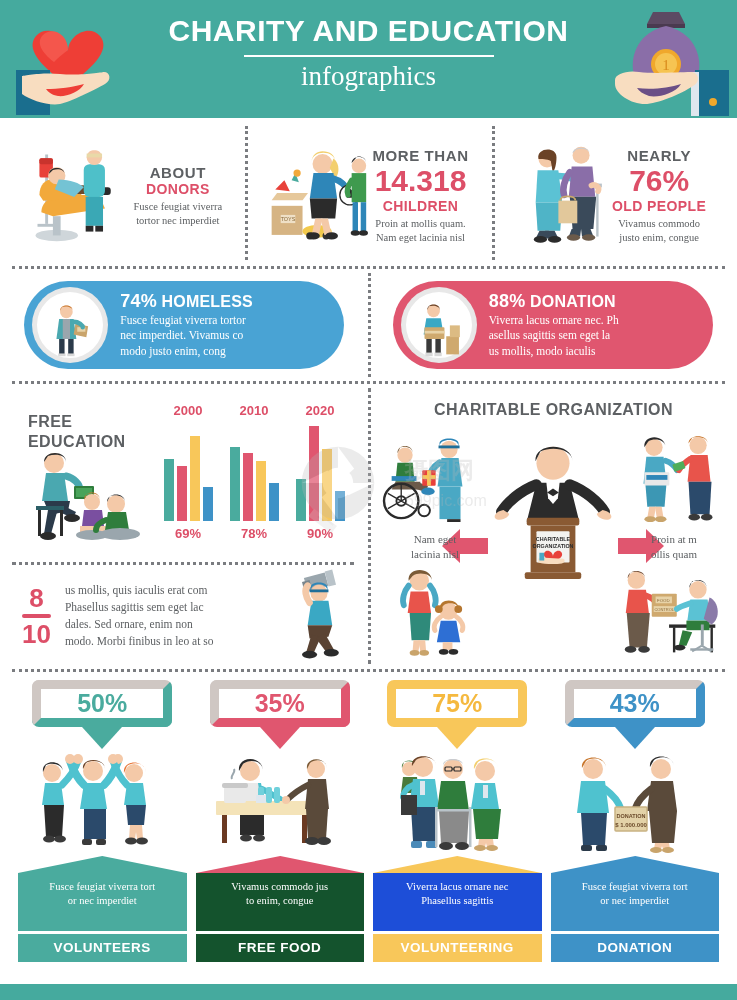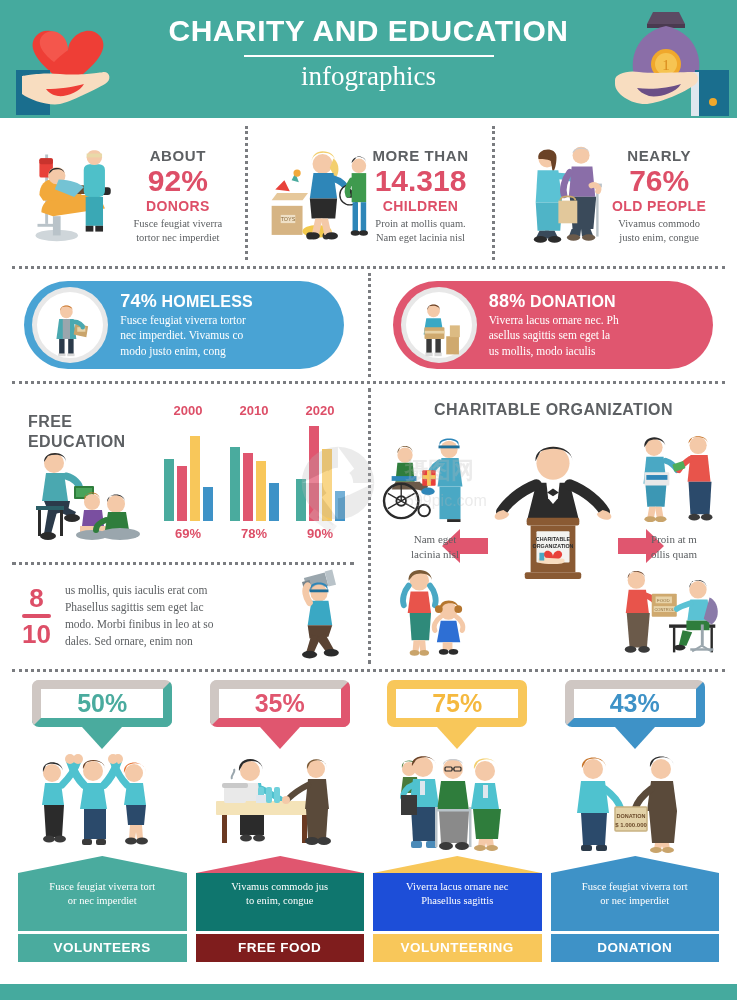--- a/index.html
+++ b/index.html
@@ -189,21 +189,20 @@
           <circle cx="73" cy="17" r="8" fill="#f4c9a8"></circle>
           <path d="M64 14 C64 8 82 8 82 14 L82 11 C82 5 64 5 64 11 Z" fill="#fff"></path>
           <path d="M65 13 h16 v4 h-16 z" fill="#e9d9a8"></path>
           <rect x="64" y="58" width="18" height="30" fill="#3aa8b5"></rect>
           <rect x="64" y="88" width="8" height="6" fill="#2a2a2a"></rect>
           <rect x="74" y="88" width="8" height="6" fill="#2a2a2a"></rect>
         </svg>
       </span>
       <div class="stat-txt">
         <div class="stat-pre">ABOUT</div>
-        <div class="stat-big">92%</div>
         <div class="stat-label">DONORS</div>
         <div class="stat-desc">
           <div>Fusce feugiat viverra</div>
           <div>tortor nec imperdiet</div>
         </div>
       </div>
     </div>
 
     <div class="stat-cell">
       <span>
@@ -439,22 +438,22 @@
 
       <div class="ratio-row" style="position:absolute; top:182px; left:0; right:0;">
         <div class="ratio-frac">
           <div class="ratio-num">8</div>
           <div class="ratio-bar"></div>
           <div class="ratio-den">10</div>
         </div>
         <div class="ratio-text">
           <div>us mollis, quis iaculis erat com</div>
           <div>Phasellus sagittis sem eget lac</div>
+          <div>dales. Sed ornare, enim non</div>
           <div>modo. Morbi finibus in leo at so</div>
-          <div>dales. Sed ornare, enim non</div>
         </div>
         <span style="margin-left:2px;">
           <svg viewBox="0 0 72 96" width="68" height="92">
             <path d="M20 10 l22 -6 4 14 -22 6 z" fill="#9aa6ad"></path>
             <path d="M42 3 l8 -2 4 16 -8 2 z" fill="#b9c3c9"></path>
             <path d="M18 14 l8 -2 2 8 -8 2 z" fill="#7a868d"></path>
             <circle cx="36" cy="26" r="9" fill="#f4c9a8"></circle>
             <path d="M27 24 C27 14 45 14 45 24 L45 20 C45 13 27 13 27 20 Z" fill="#2e86b8"></path>
             <path d="M26 22 h20 v3 h-20 z" fill="#1f6e99"></path>
             <path d="M28 34 h18 l4 26 h-26 z" fill="#3aa8c4"></path>
@@ -711,25 +710,25 @@
           <ellipse cx="128" cy="90" rx="7" ry="4" fill="#3a3a3a"></ellipse>
           <path d="M112 34 C104 38 96 44 92 48" stroke="#5a4a3a" stroke-width="6" fill="none" stroke-linecap="round"></path>
           <circle cx="90" cy="49" r="4" fill="#f4c9a8"></circle>
         </svg>
       </div>
       <div class="roof">
         <svg viewBox="0 0 160 17" width="100%" height="17" preserveAspectRatio="none">
             <path d="M0 17 L80 0 L160 17 Z" fill="#e0566f"></path>
           </svg>
       </div>
-      <div class="card-desc" style="background:#0f766e;">
+      <div class="card-desc" style="background:#14532d;">
         <div>Vivamus commodo jus</div>
         <div>to enim, congue</div>
       </div>
-      <div class="card-name" style="background:#7f1d1d;">FREE FOOD</div>
+      <div class="card-name" style="background:#14532d;">FREE FOOD</div>
     </div>
 
     <div class="card">
       <div class="bubble" style="border-top-color:#f8c75a; border-left-color:#f8c75a; border-right-color:#f8c75a; border-bottom-color:#f8c75a;">
         <span class="bubble-pct" style="color:#f5b93f;">75%</span>
         <span class="bubble-tail" style="border-top:22px solid #f8c75a;"></span>
       </div>
       <div class="card-art">
         <svg viewBox="0 0 150 108" width="150" height="108">
           <circle cx="36" cy="18" r="7" fill="#f4c9a8"></circle>

